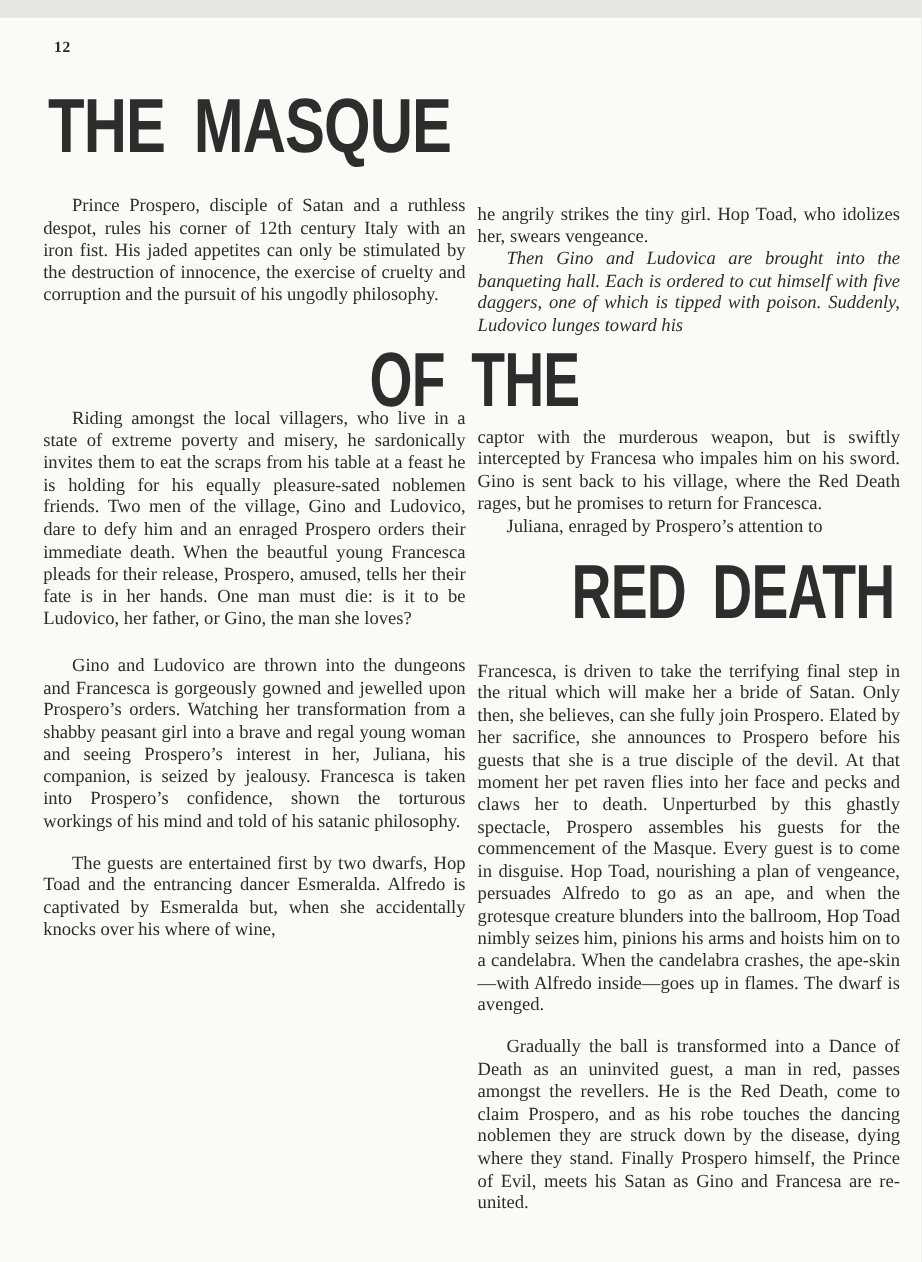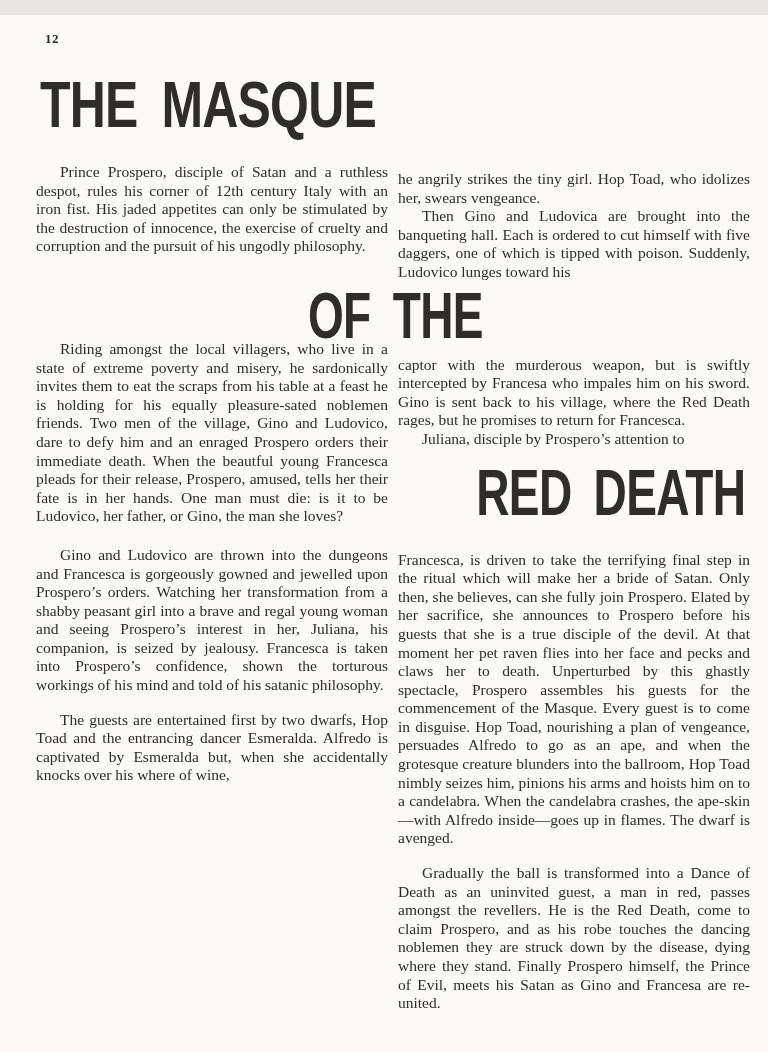--- a/index.html
+++ b/index.html
@@ -25,21 +25,21 @@
   
   .col{
     position:absolute;width:352px;
     font-size:15.5px;line-height:18.6px;text-align:justify;
   }
   .col-left{left:36px;top:148px;}
   .col-right{left:398px;top:155px;}
   .col p{margin:0;text-indent:24px;}
   .col p.noindent{text-indent:0;}
   .mb84{margin-bottom:84px !important;}
-  .mb74{margin-bottom:74px !important;}
+  .mb74{margin-bottom:74px !important;font-style:italic;}
   .mb20{margin-bottom:20px !important;}
   .mb16{margin-bottom:16px !important;}
   .heading-block{
     margin:12px 0 26px;text-align:left;line-height:1;white-space:nowrap;
     font-family:"Liberation Sans",sans-serif;font-weight:700;
     font-size:64px;color:#2e2d2b;letter-spacing:-1px;word-spacing:14px;
     padding-left:26px;
   }
   .heading-block .squash{transform-origin:center center;}
 </style>
@@ -62,21 +62,21 @@
     <p class="mb84">Prince Prospero, disciple of Satan and a ruthless despot, rules his corner of 12th century Italy with an iron fist.  His jaded appetites can only be stimulated by the destruction of innocence, the exercise of cruelty and corruption and the pursuit of his ungodly philosophy.</p>
     <p class="mb20">Riding amongst the local villagers, who live in a state of extreme poverty and misery, he sardonically invites them to eat the scraps from his table at a feast he is holding for his equally pleasure-sated noblemen friends.  Two men of the village, Gino and Ludovico, dare to defy him and an enraged Prospero orders their immediate death.  When the beautful young Francesca pleads for their release, Prospero, amused, tells her their fate is in her hands.  One man must die: is it to be Ludovico, her father, or Gino, the man she loves?</p>
     <p class="mb16">Gino and Ludovico are thrown into the dungeons and Francesca is gorgeously gowned and jewelled upon Prospero’s orders.  Watching her transformation from a shabby peasant girl into a brave and regal young woman and seeing Prospero’s interest in her, Juliana, his companion, is seized by jealousy.  Francesca is taken into Prospero’s confidence, shown the torturous workings of his mind and told of his satanic philosophy.</p>
     <p>The guests are entertained first by two dwarfs, Hop Toad and the entrancing dancer Esmeralda. Alfredo is captivated by Esmeralda but, when she accidentally knocks over his where of wine,</p>
   </div>
 
   <div class="col col-right">
     <p class="noindent">he angrily strikes the tiny girl.  Hop Toad, who idolizes her, swears vengeance.</p>
     <p class="mb74">Then Gino and Ludovica are brought into the banqueting hall.  Each is ordered to cut himself with five daggers, one of which is tipped with poison.  Suddenly, Ludovico lunges toward his</p>
     <p class="noindent">captor with the murderous weapon, but is swiftly intercepted by Francesa who impales him on his sword.  Gino is sent back to his village, where the Red Death rages, but he promises to return for Francesca.</p>
-    <p>Juliana, disciple by Prospero’s attention to</p>
+    <p>Juliana, enraged by Prospero’s attention to</p>
 
     <div class="heading-block">
       <span class="squash sq72">RED DEATH</span>
     </div>
 
     <p class="noindent mb16">Francesca, is driven to take the terrifying final step in the ritual which will make her a bride of Satan.  Only then, she believes, can she fully join Prospero.  Elated by her sacrifice, she announces to Prospero before his guests that she is a true disciple of the devil.  At that moment her pet raven flies into her face and pecks and claws her to death.  Unperturbed by this ghastly spectacle, Prospero assembles his guests for the commencement of the Masque.  Every guest is to come in disguise.  Hop Toad, nourishing a plan of vengeance, persuades Alfredo to go as an ape, and when the grotesque creature blunders into the ballroom, Hop Toad nimbly seizes him, pinions his arms and hoists him on to a candelabra.  When the candelabra crashes, the ape-skin—with Alfredo inside—goes up in flames.  The dwarf is avenged.</p>
     <p>Gradually the ball is transformed into a Dance of Death as an uninvited guest, a man in red, passes amongst the revellers.  He is the Red Death, come to claim Prospero, and as his robe touches the dancing noblemen they are struck down by the disease, dying where they stand. Finally Prospero himself, the Prince of Evil, meets his Satan as Gino and Francesa are re-united.</p>
   </div>
 
 </div>

